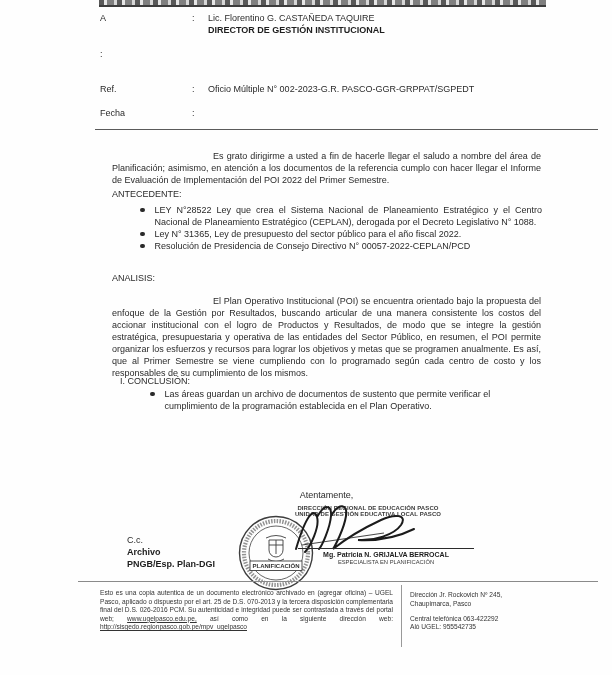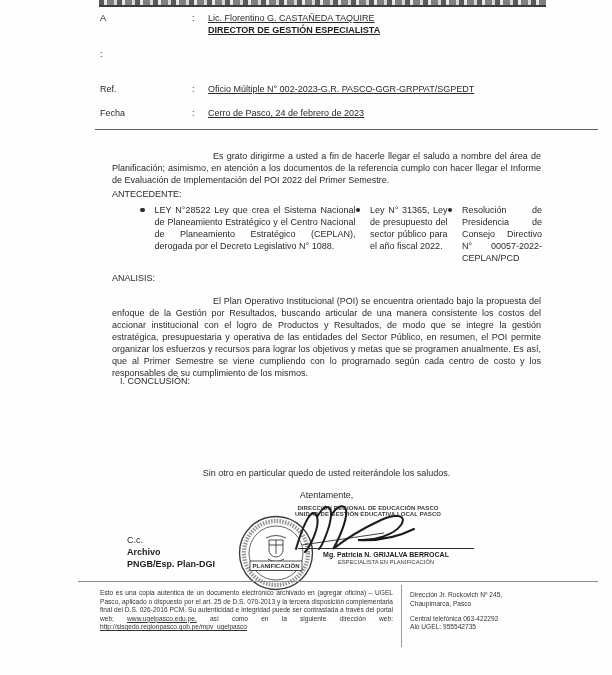--- a/index.html
+++ b/index.html
@@ -11,27 +11,27 @@
   .crop-strip{
     position:absolute;top:0;left:99px;width:447px;height:5px;
     border-bottom:2.5px solid #3c3c3c;
     background:repeating-linear-gradient(90deg,
       rgba(60,60,60,.85) 0 5px, rgba(60,60,60,.12) 5px 8px,
       rgba(60,60,60,.65) 8px 15px, rgba(60,60,60,.2) 15px 18px);
   }
   .hrow{position:absolute;left:100px;width:446px;display:flex;font-size:9px;line-height:11.5px;}
   .hlabel{width:92px;flex:none;}
   .hcolon{width:16px;flex:none;}
-  .hvalue{flex:1;text-decoration:underline;}
+  .hvalue{flex:1;}
   .bold{font-weight:bold;color:#1e1e1e;}
   .rule-top{position:absolute;top:129px;left:95px;width:503px;border-top:1.5px solid #5a5a5a;}
   .para{position:absolute;left:112px;width:429px;font-size:9px;line-height:12px;text-align:justify;}
   .indent{text-indent:101px;margin-top:10px;}
   .section-h{position:absolute;left:112px;font-size:9px;line-height:12px;text-align:right;}
-  .blist{position:absolute;display:flex;flex-direction:row;font-size:9px;line-height:12px;}
+  .blist{position:absolute;display:flex;flex-direction:column;font-size:9px;line-height:12px;}
   .bitem{display:flex;}
   .bdot{width:4.5px;height:4.5px;border-radius:50%;background:#2a2a2a;margin:3.8px 10px 0 0;flex:none;}
   .btext{flex:1;text-align:justify;}
   .btext-left{flex:1;text-align:left;}
   .center-line{position:absolute;left:112px;width:429px;text-align:center;font-size:9px;line-height:12px;}
   .sig-org{position:absolute;left:283px;top:505px;width:170px;text-align:center;
     font-size:6px;line-height:6px;font-weight:bold;color:#3a3a3a;letter-spacing:.1px;}
   .stamp{position:absolute;left:237px;top:513px;width:78px;height:80px;}
   .sig-scribble{position:absolute;left:288px;top:497px;width:140px;height:60px;}
   .name-block{position:absolute;left:298px;top:548px;width:176px;text-align:center;
@@ -52,38 +52,37 @@
 
 <div class="page">
 
   <div class="crop-strip"></div>
 
   <div class="hrow" style="top:13px">
     <div class="hlabel">A</div>
     <div class="hcolon">:</div>
     <div class="hvalue">
       <div>Lic. Florentino G. CASTAÑEDA TAQUIRE</div>
-      <div class="bold">DIRECTOR DE GESTIÓN ESPECIALISTA</div>
+      <div class="bold">DIRECTOR DE GESTIÓN INSTITUCIONAL</div>
     </div>
   </div>
 
   <div class="hrow" style="top:49px">
     <div class="hcolon">:</div>
   </div>
 
   <div class="hrow" style="top:84px">
     <div class="hlabel">Ref.</div>
     <div class="hcolon">:</div>
     <div class="hvalue">Oficio Múltiple N° 002-2023-G.R. PASCO-GGR-GRPPAT/SGPEDT</div>
   </div>
 
   <div class="hrow" style="top:108px">
     <div class="hlabel">Fecha</div>
     <div class="hcolon">:</div>
-    <div class="hvalue">Cerro de Pasco, 24 de febrero de 2023</div>
   </div>
 
   <div class="rule-top"></div>
 
   <div class="para indent" style="top:140px">Es grato dirigirme a usted a fin de hacerle llegar el saludo a nombre del área de Planificación; asimismo, en atención a los documentos de la referencia cumplo con hacer llegar el Informe de Evaluación de Implementación del POI 2022 del Primer Semestre.</div>
 
   <div class="section-h" style="top:188px">ANTECEDENTE:</div>
   <div class="blist" style="left:140px;top:204px;width:402px">
     <div class="bitem">
       <span class="bdot"></span>
@@ -97,23 +96,26 @@
       <span class="bdot"></span>
       <span class="btext">Resolución de Presidencia de Consejo Directivo N° 00057-2022-CEPLAN/PCD</span>
     </div>
   </div>
 
   <div class="section-h" style="top:272px">ANALISIS:</div>
   <div class="para indent" style="top:285px">El Plan Operativo Institucional (POI) se encuentra orientado bajo la propuesta del enfoque de la Gestión por Resultados, buscando articular de una manera consistente los costos del accionar institucional con el logro de Productos y Resultados, de modo que se integre la gestión estratégica, presupuestaria y operativa de las entidades del Sector Público, en resumen, el POI permite organizar los esfuerzos y recursos para lograr los objetivos y metas que se programen anualmente. Es así, que al Primer Semestre se viene cumpliendo con lo programado según cada centro de costo y los responsables de su cumplimiento de los mismos.</div>
 
   <div class="section-h" style="left:120px;top:375px">I.  CONCLUSIÓN:</div>
   <div class="blist" style="left:150px;top:388px;width:378px">
+    <div class="bitem">
+      <span class="bdot"></span>
+      <span class="btext-left">Las áreas guardan un archivo de documentos de sustento que permite verificar el cumplimiento de la programación establecida en el Plan Operativo.</span>
+    </div>
   </div>
 
-  <div class="center-line" style="top:467px">Sin otro en particular quedo de usted reiterándole los saludos.</div>
   <div class="center-line" style="top:489px">Atentamente,</div>
 
   <div class="sig-org">
     <div>DIRECCIÓN REGIONAL DE EDUCACIÓN PASCO</div>
     <div>UNIDAD DE GESTIÓN EDUCATIVA LOCAL PASCO</div>
   </div>
 
   <svg class="stamp" viewBox="0 0 78 80">
     <circle cx="39" cy="40" r="36.5" fill="none" stroke="#3d3d3d" stroke-width="1.4"></circle>
     <circle cx="39" cy="40" r="27" fill="none" stroke="#3d3d3d" stroke-width="0.8"></circle>

